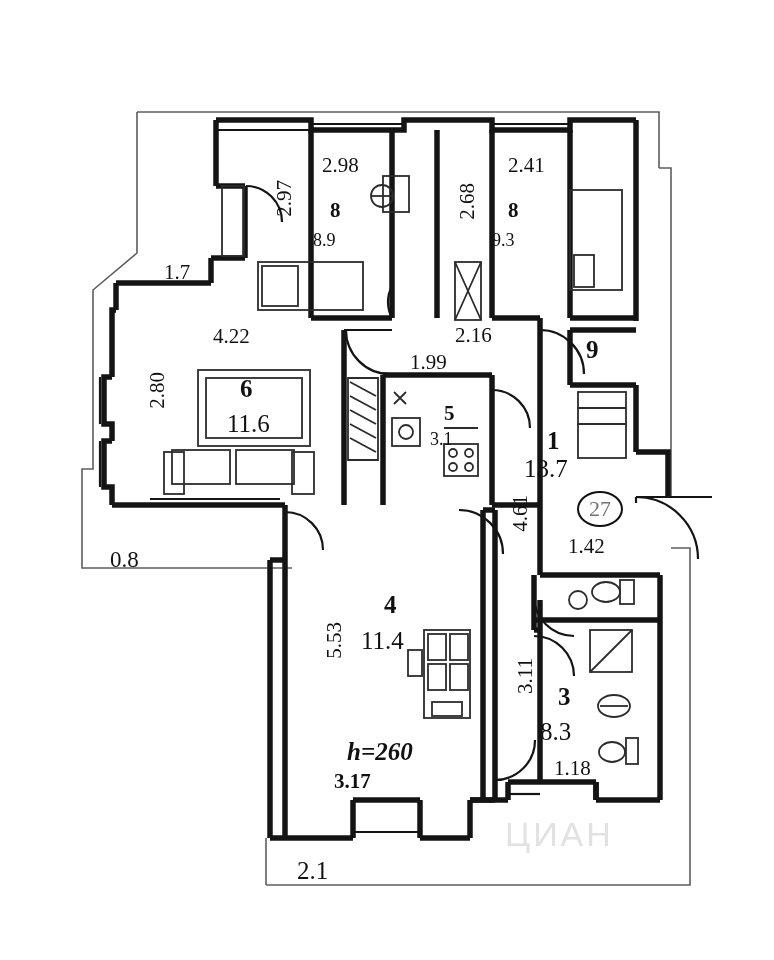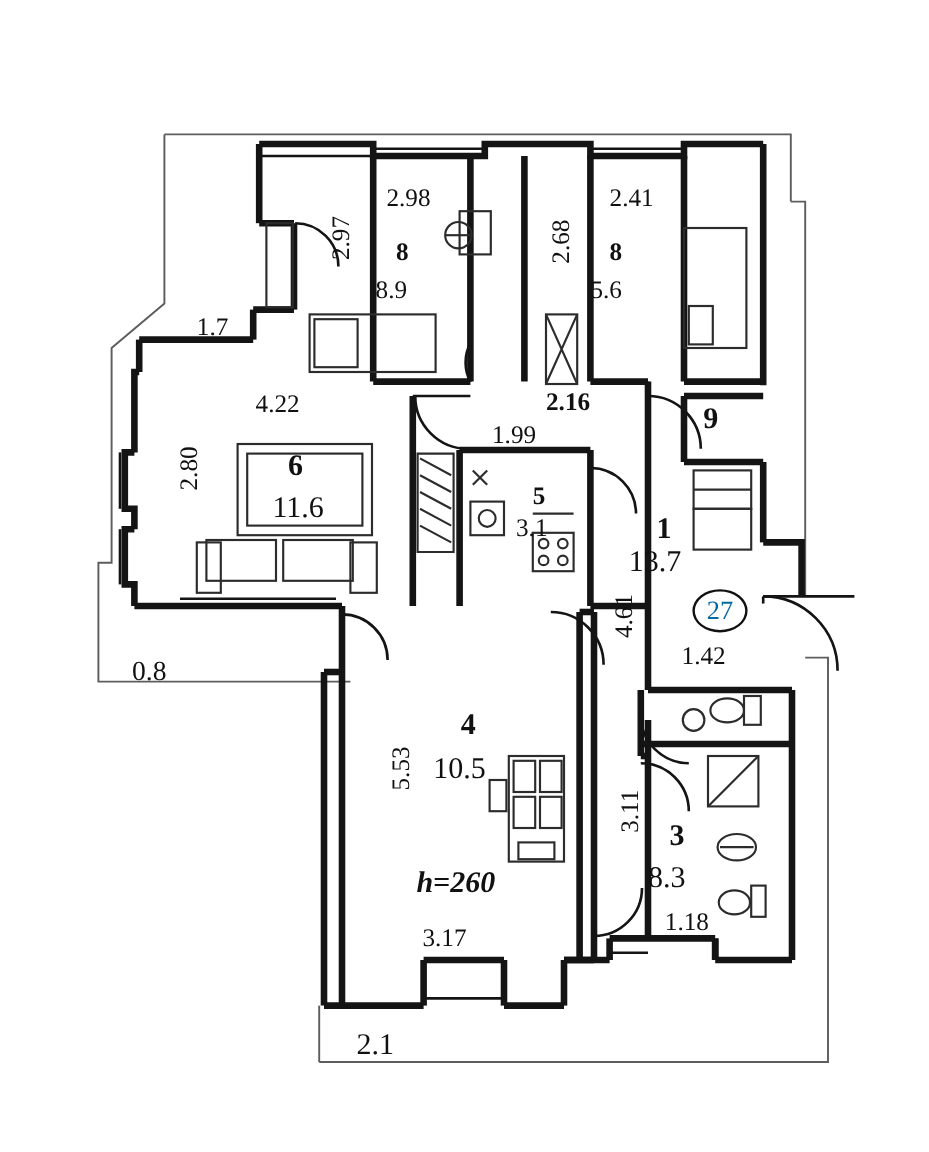--- a/index.html
+++ b/index.html
@@ -42,40 +42,41 @@
     font-weight: 700;
   }
   .room-area {
     font-size: 25px;
   }
   .room-num-sm {
     font-size: 21px;
     font-weight: 700;
   }
   .room-area-sm {
-    font-size: 21px;
+    font-size: 18px;
   }
   .height-lbl {
     font-size: 25px;
     font-style: italic;
     font-weight: 700;
+    margin-top: 16px;
   }
   .badge {
     position: absolute;
     width: 42px;
     height: 32px;
     border: 2.5px solid #111;
     border-radius: 50%;
     display: flex;
     align-items: center;
     justify-content: center;
     font-size: 22px;
     font-family: "Liberation Serif", serif;
     background: #fff;
-    color: #0369a1;
+    color: #737373;
   }
   .watermark {
     position: absolute;
     font-size: 34px;
     color: #e2e2e2;
     letter-spacing: 3px;
     font-family: "Liberation Sans", sans-serif;
     user-select: none;
   }
 </style>
@@ -262,56 +263,57 @@
       <path d="M600 706 L628 706"></path>
       <ellipse cx="612" cy="752" rx="13" ry="10"></ellipse>
       <rect x="626" y="738" width="12" height="26"></rect>
     </g>
   </svg>
 
   <div class="lbl dim" style="left:322px; top:155px;">2.98</div>
   <div class="lbl dim" style="left:508px; top:155px;">2.41</div>
   <div class="lbl dim" style="left:164px; top:262px;">1.7</div>
   <div class="lbl dim" style="left:213px; top:326px;">4.22</div>
-  <div class="lbl dim" style="left:455px; top:325px;font-weight:bold;">2.16</div>
+  <div class="lbl dim" style="left:455px; top:325px;">2.16</div>
   <div class="lbl dim" style="left:410px; top:352px;">1.99</div>
   <div class="lbl dim" style="left:110px; top:548px; font-size:23px;">0.8</div>
   <div class="lbl dim" style="left:568px; top:536px;">1.42</div>
-  <div class="lbl dim" style="left:352px; top:771px;">3.17</div>
+  <div class="lbl dim" style="left:334px; top:771px;font-weight:bold;">3.17</div>
   <div class="lbl dim" style="left:554px; top:758px;">1.18</div>
   <div class="lbl dim" style="left:297px; top:858px; font-size:25px;">2.1</div>
 
   <div class="lbl dim-v" style="left:274px; top:180px; transform: rotate(-90deg) translate(-100%, 0);">2.97</div>
   <div class="lbl dim-v" style="left:457px; top:183px; transform: rotate(-90deg) translate(-100%, 0);">2.68</div>
   <div class="lbl dim-v" style="left:147px; top:372px; transform: rotate(-90deg) translate(-100%, 0);">2.80</div>
   <div class="lbl dim-v" style="left:510px; top:495px; transform: rotate(-90deg) translate(-100%, 0);">4.61</div>
   <div class="lbl dim-v" style="left:324px; top:622px; transform: rotate(-90deg) translate(-100%, 0);">5.53</div>
   <div class="lbl dim-v" style="left:515px; top:658px; transform: rotate(-90deg) translate(-100%, 0);">3.11</div>
 
   <div class="lbl room-num-sm" style="left:330px; top:200px;">8</div>
   <div class="lbl room-area-sm" style="left:313px; top:231px;">8.9</div>
 
   <div class="lbl room-num-sm" style="left:508px; top:200px;">8</div>
-  <div class="lbl room-area-sm" style="left:492px; top:231px;">5.6</div>
+  <div class="lbl room-area-sm" style="left:492px; top:231px;">9.3</div>
 
   <div class="lbl room-num" style="left:240px; top:376px;">6</div>
   <div class="lbl room-area" style="left:227px; top:411px;">11.6</div>
 
   <div class="lbl room-num-sm" style="left:444px; top:403px;">5</div>
   <div class="lbl room-area-sm" style="left:430px; top:430px;">3.1</div>
 
   <div class="lbl room-num" style="left:547px; top:428px;">1</div>
   <div class="lbl room-area" style="left:524px; top:456px;">13.7</div>
 
   <div class="lbl room-num" style="left:586px; top:337px;">9</div>
 
   <div class="lbl room-num" style="left:384px; top:592px;">4</div>
-  <div class="lbl room-area" style="left:361px; top:628px;">10.5</div>
+  <div class="lbl room-area" style="left:361px; top:628px;">11.4</div>
 
   <div class="lbl room-num" style="left:558px; top:684px;">3</div>
   <div class="lbl room-area" style="left:540px; top:719px;">8.3</div>
 
   <div class="lbl height-lbl" style="left:347px; top:723px;">h=260</div>
 
   <div class="badge" style="left:577px; top:491px;">27</div>
 
+  <div class="watermark" style="left:505px; top:815px;">ЦИАН</div>
 
 </div>
 
 </body></html>

